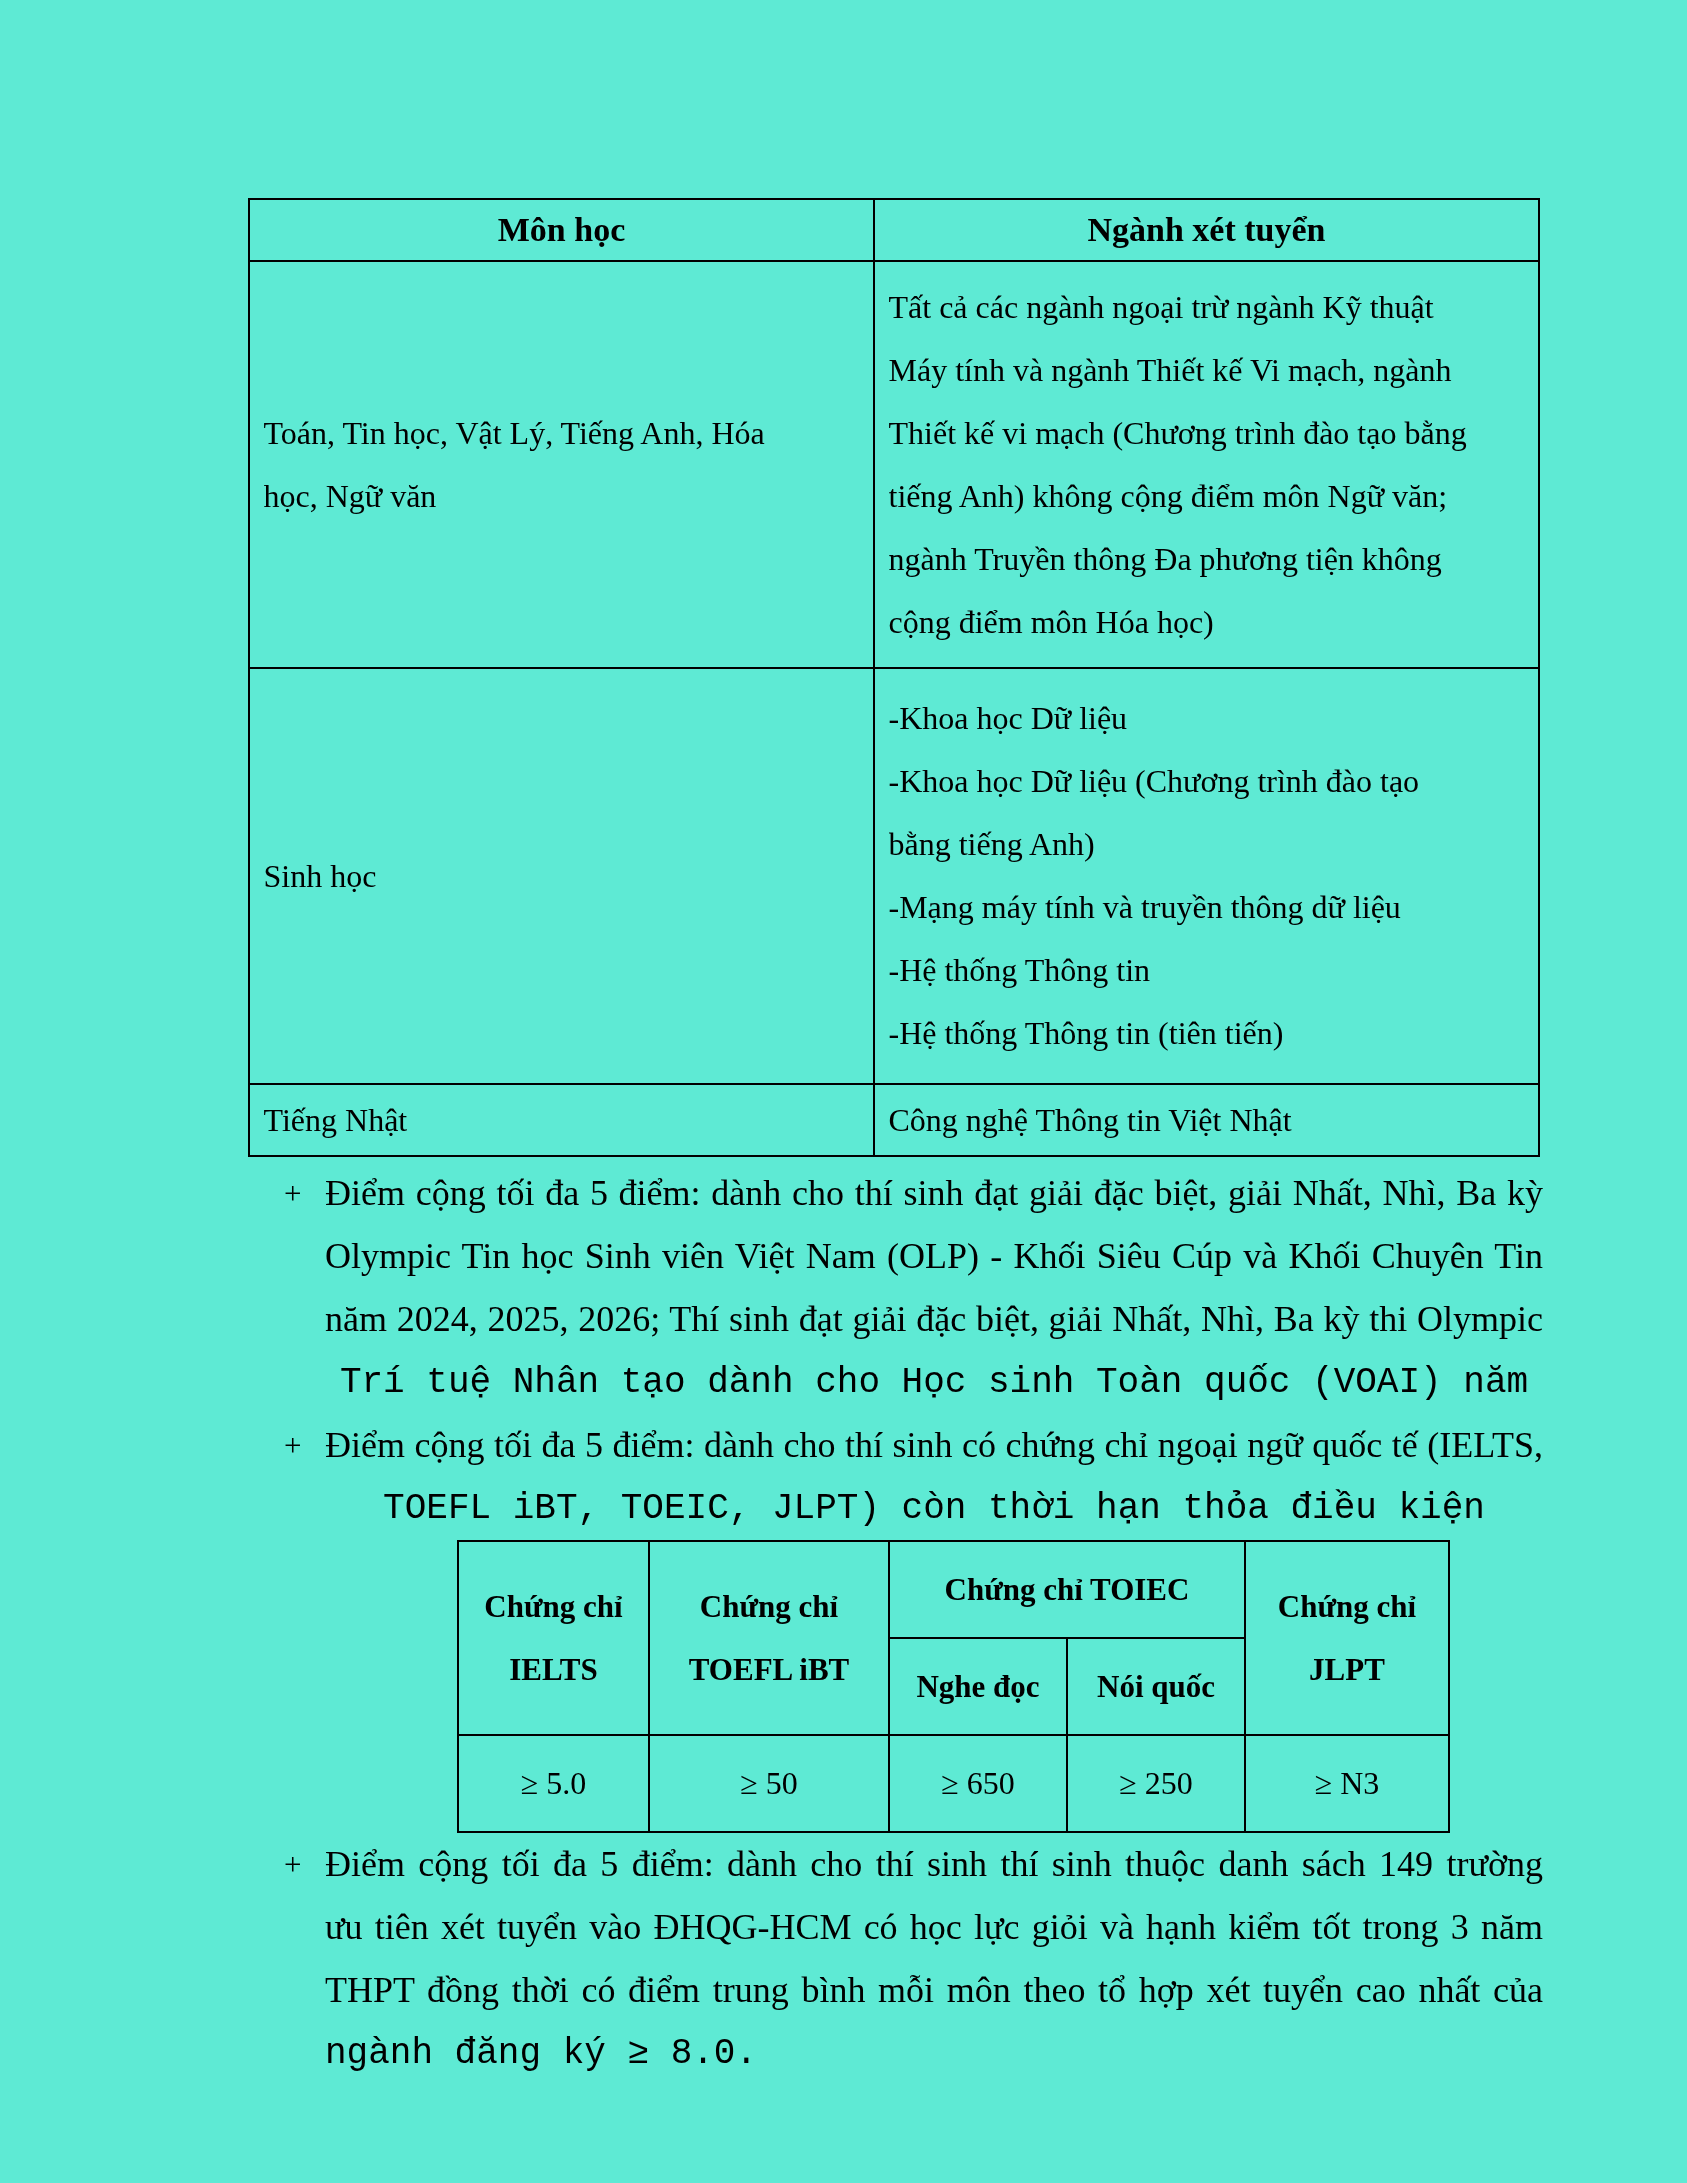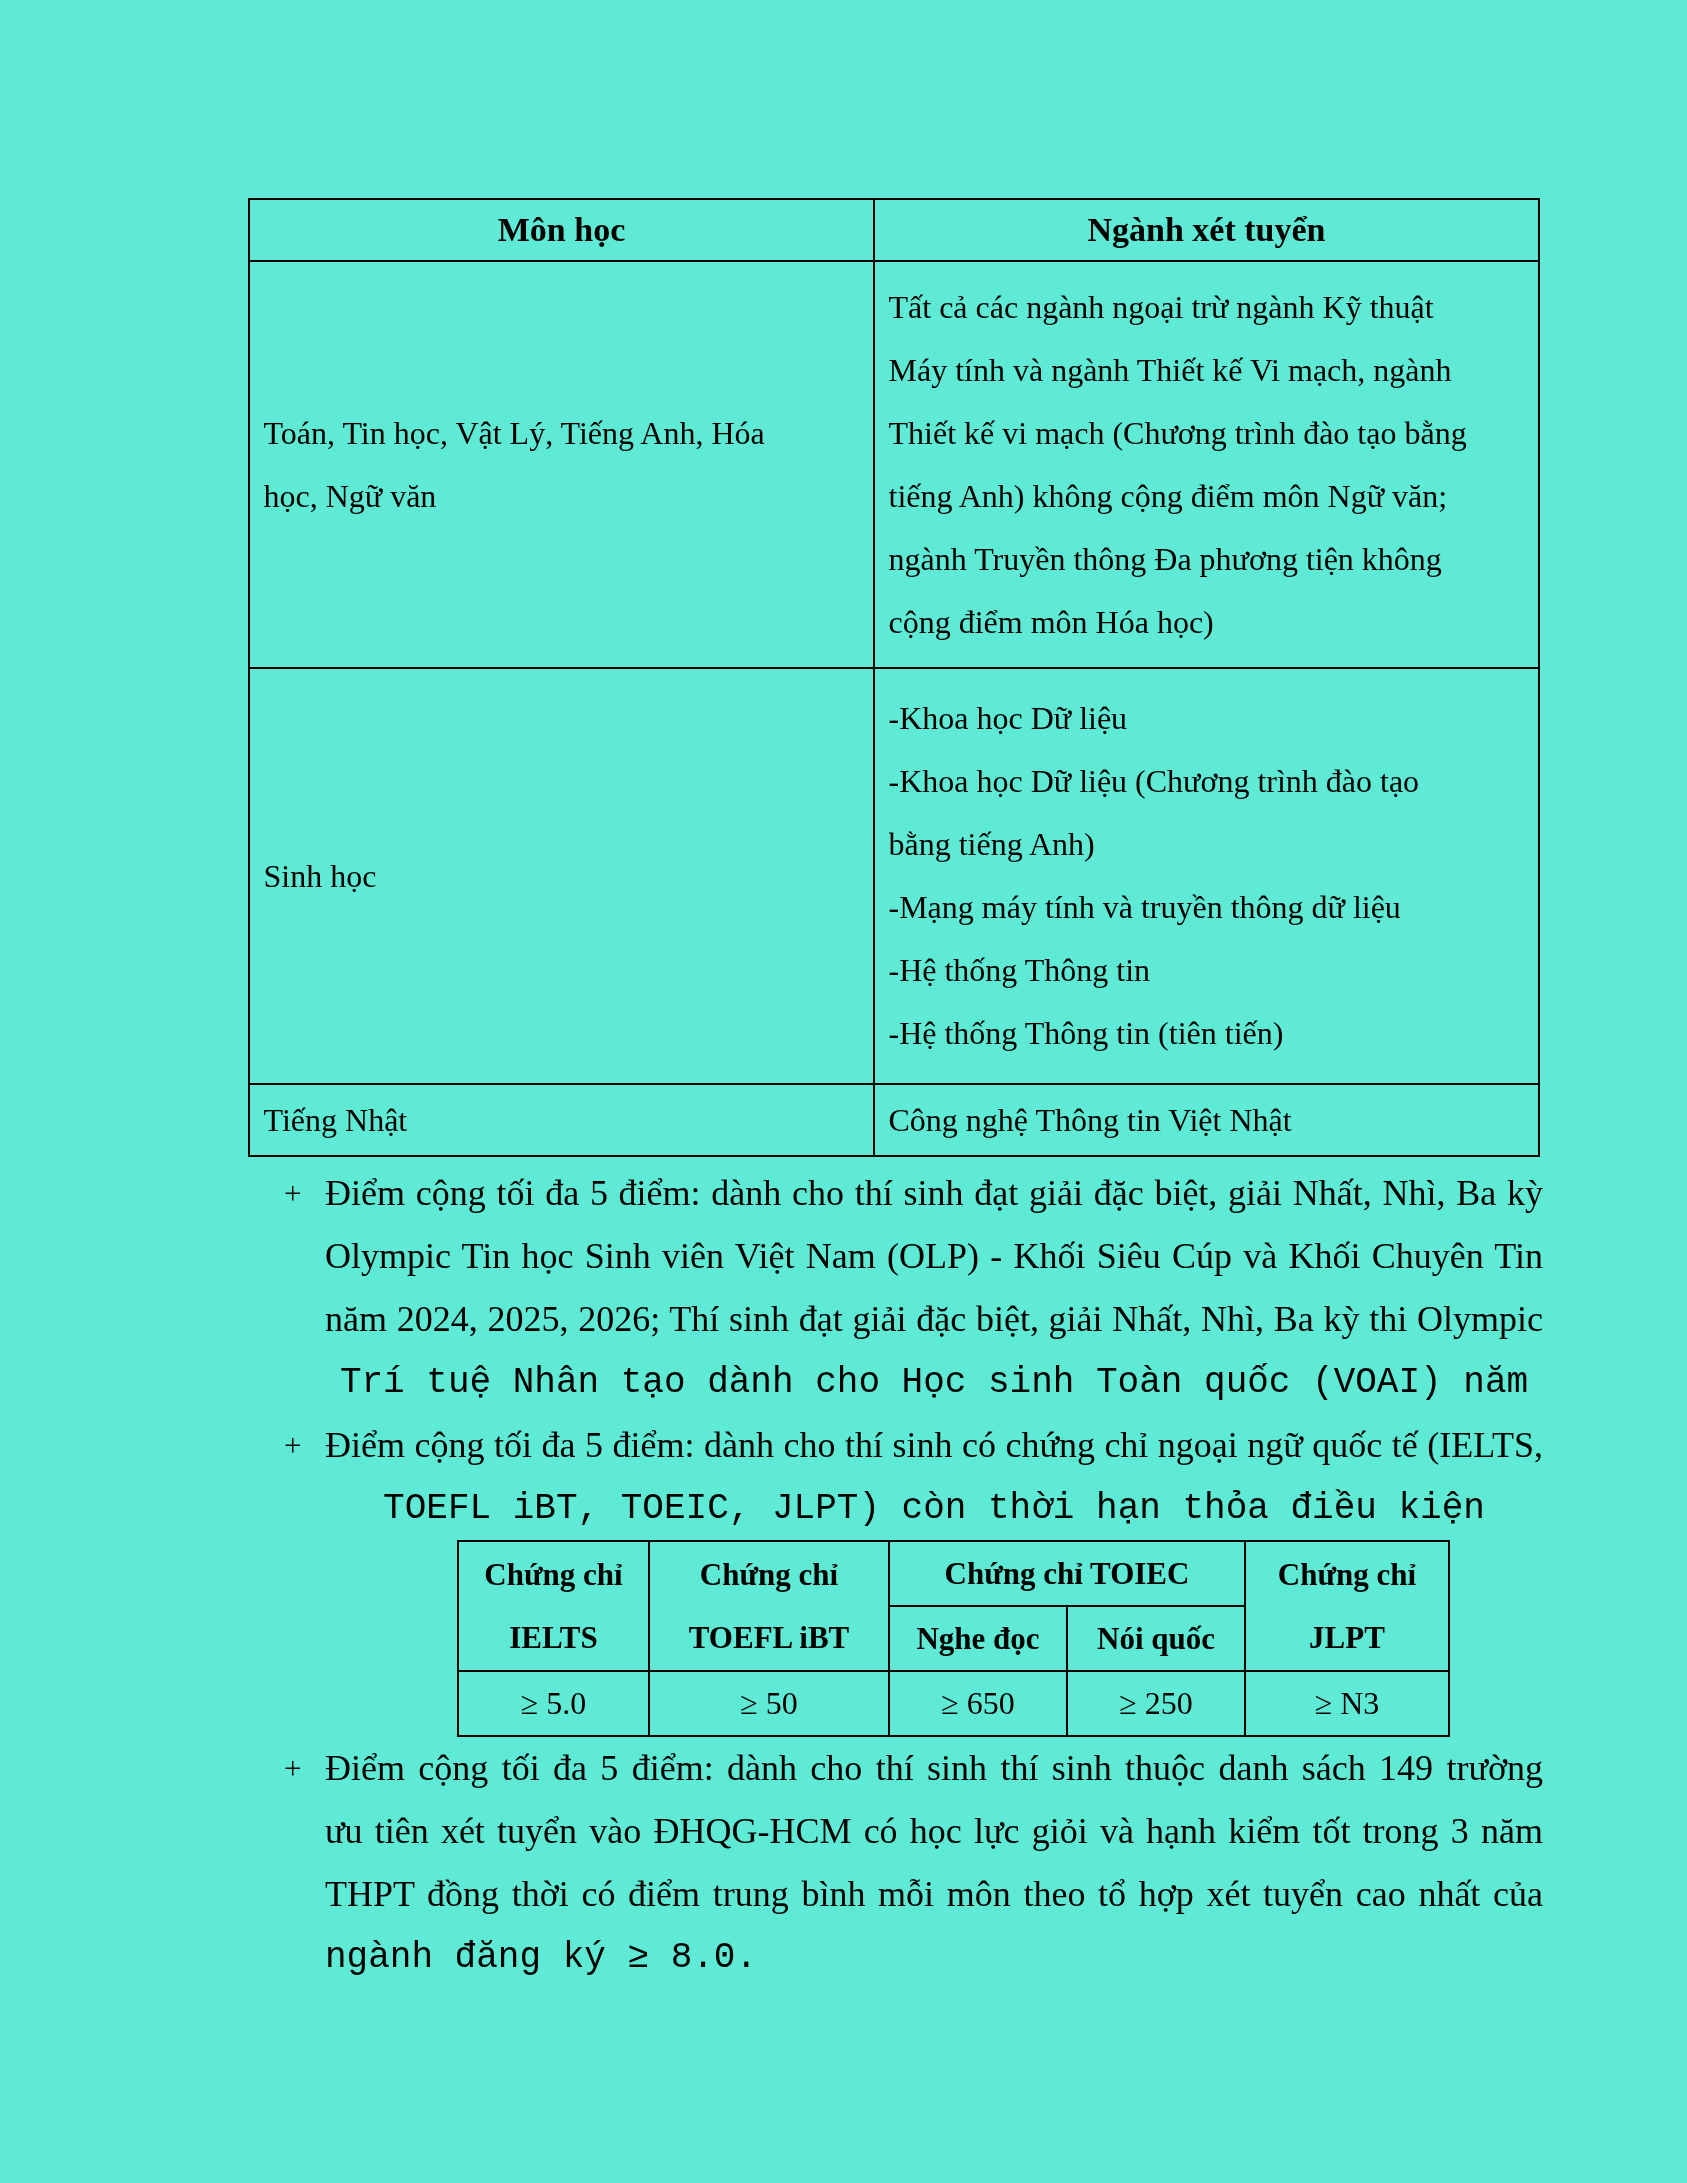--- a/index.html
+++ b/index.html
@@ -41,21 +41,21 @@
   .bullet-text { width: 1218px; font-size: 36px; }
   .pline {
     height: 63px; line-height: 63px;
     text-align: justify; text-align-last: justify;
     overflow: hidden;
   }
   .pline.final { text-align: center; text-align-last: left; font-family: Liberation Mono, monospace; }
 
   
   .cert-table { margin-left: 209px; table-layout: fixed; }
-  .cert-table td { border: 2.5px solid #000; text-align: center; vertical-align: middle; padding: 0; margin-top: 24px; }
+  .cert-table td { border: 2.5px solid #000; text-align: center; vertical-align: middle; padding: 16px; margin-top: 24px; }
   .ct-head { font-weight: bold; font-size: 31px; }
   .ct-line { height: 63px; line-height: 63px; white-space: nowrap; }
   .ct-val { font-size: 32px; line-height: 63px; }
 </style>
 </head>
 <body>
 
 <div class="page">
   <div class="content">
 

